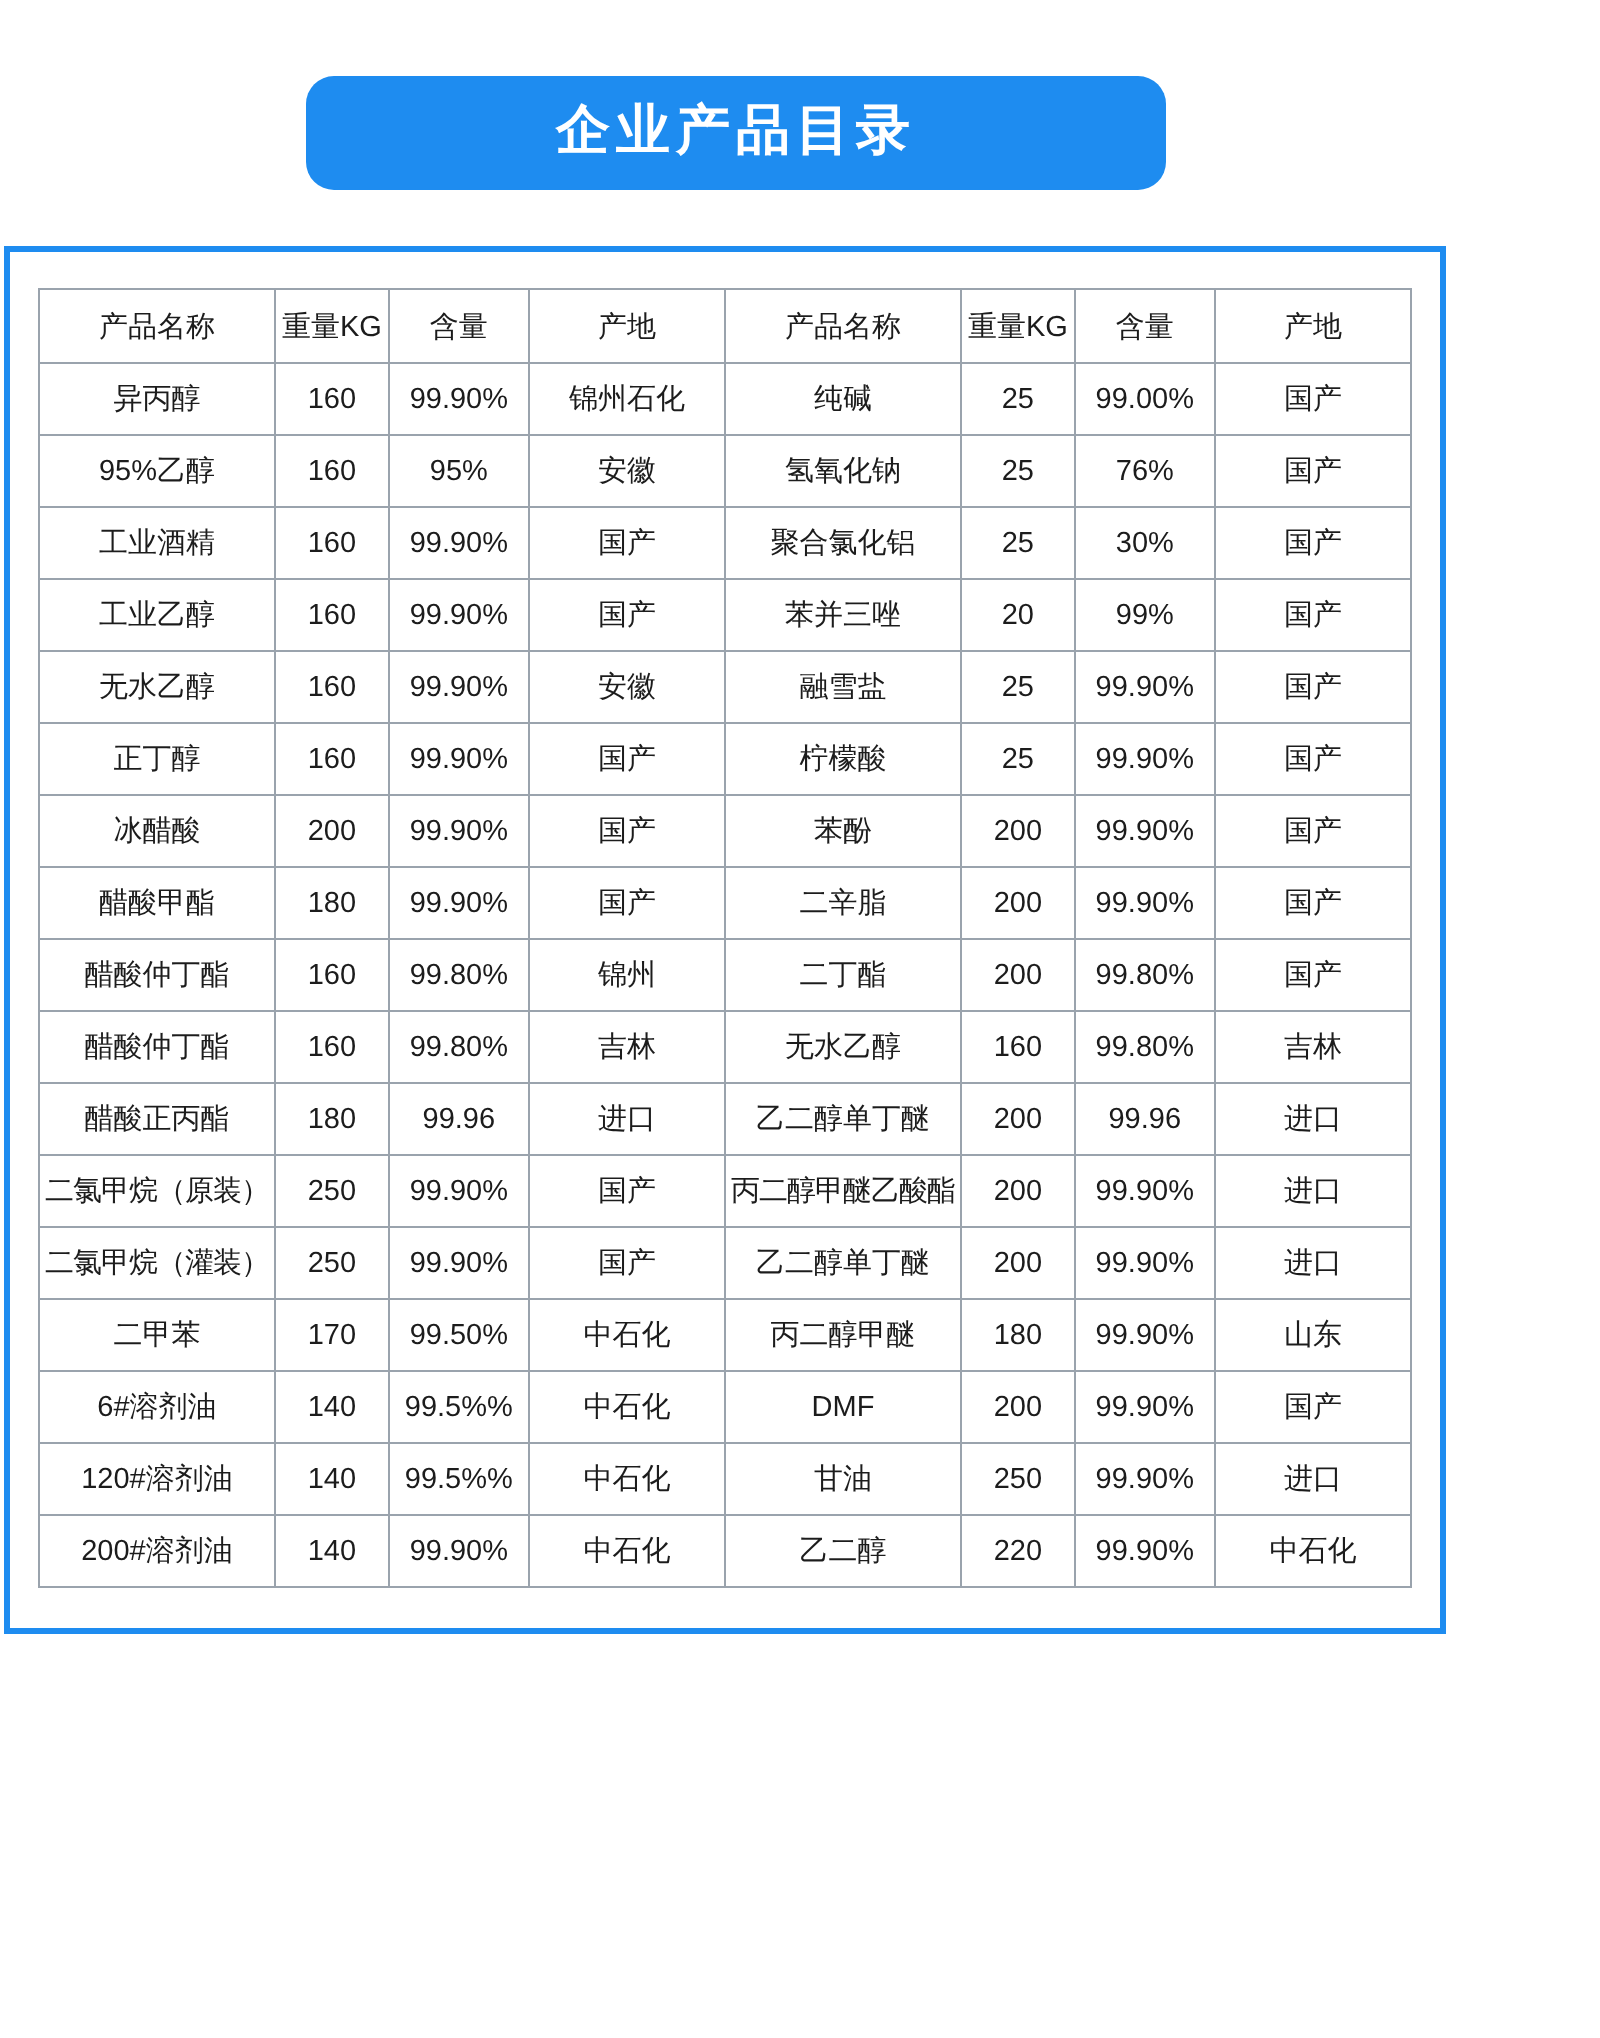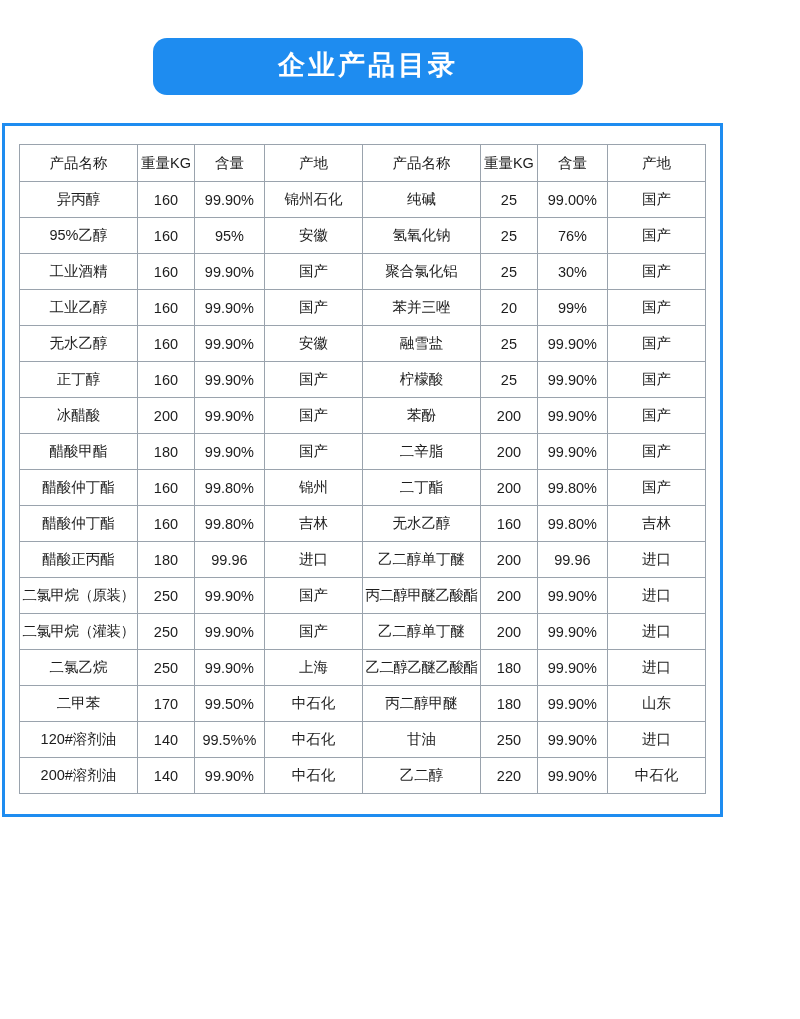--- a/index.html
+++ b/index.html
@@ -229,40 +229,40 @@
             <td class="cell-narrow">二氯甲烷（灌装）</td>
             <td>250</td>
             <td>99.90%</td>
             <td>国产</td>
             <td>乙二醇单丁醚</td>
             <td>200</td>
             <td>99.90%</td>
             <td>进口</td>
           </tr>
           <tr>
-            <td>二氯乙烷</td>
-            <td>250</td>
-            <td>99.90%</td>
-            <td>上海</td>
-            <td class="cell-narrow">乙二醇乙醚乙酸酯</td>
-            <td>180</td>
-            <td>99.90%</td>
-            <td>进口</td>
-          </tr>
-          <tr>
             <td>二甲苯</td>
             <td>170</td>
             <td>99.50%</td>
             <td>中石化</td>
             <td>丙二醇甲醚</td>
             <td>180</td>
             <td>99.90%</td>
             <td>山东</td>
           </tr>
           <tr>
+            <td>6#溶剂油</td>
+            <td>140</td>
+            <td>99.5%%</td>
+            <td>中石化</td>
+            <td>DMF</td>
+            <td>200</td>
+            <td>99.90%</td>
+            <td>国产</td>
+          </tr>
+          <tr>
             <td>120#溶剂油</td>
             <td>140</td>
             <td>99.5%%</td>
             <td>中石化</td>
             <td>甘油</td>
             <td>250</td>
             <td>99.90%</td>
             <td>进口</td>
           </tr>
           <tr>

